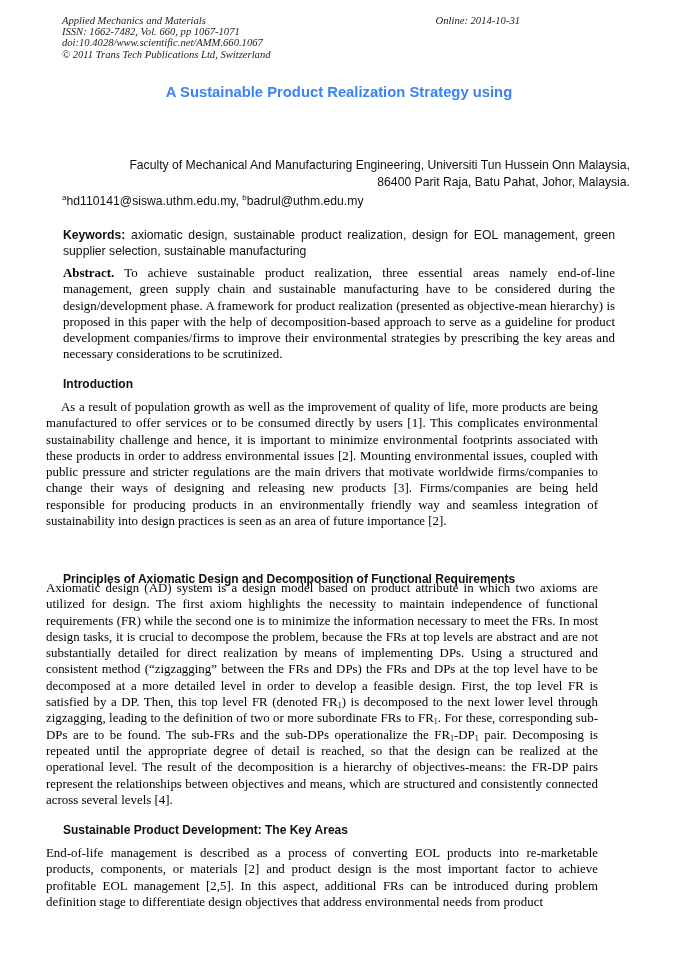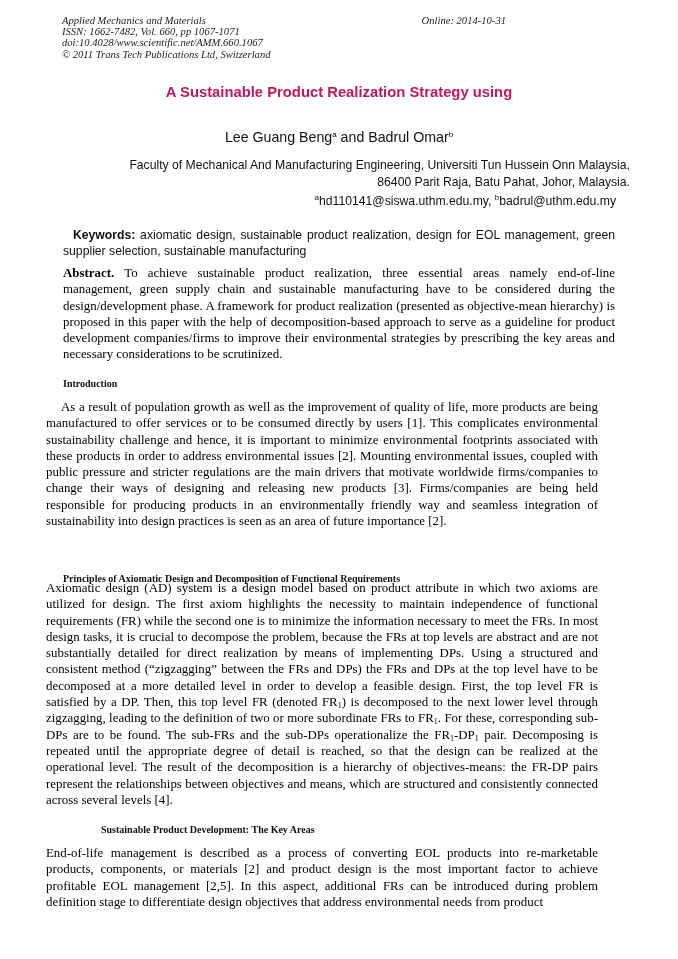--- a/index.html
+++ b/index.html
@@ -1,31 +1,31 @@
 <!DOCTYPE html>
 <html><head>
 <meta charset="utf-8">
 <style>
   html, body { margin: 0; padding: 0; background: #ffffff; }
   body { width: 678px; height: 959px; position: relative; overflow: hidden; color: #111; }
-  .page { position: absolute; left: 0; top: 0; width: 558px; height: 959px; background: #fff; }
+  .page { position: absolute; left: 0; top: 0; width: 558px; height: 959px; background: #fff; padding-left: 14px; }
   .hdr { position: absolute; left: 62px; top: 15px; font-family: "Liberation Serif", serif; font-style: italic; font-size: 10.6px; line-height: 11.2px; color: #222; }
   .hdr div { white-space: nowrap; }
   .online { position: absolute; right: 52px; top: 15px; font-family: Liberation Serif, serif; font-style: italic; font-size: 10.6px; line-height: 11.2px; color: #222; }
-  .title { position: absolute; left: 62px; width: 554px; top: 83px; text-align: center; font-family: "Liberation Sans", sans-serif; font-weight: bold; font-size: 14.8px; line-height: 18px; color: #be185d; }
+  .title { position: absolute; left: 62px; width: 554px; top: 83px; text-align: center; font-family: "Liberation Sans", sans-serif; font-weight: bold; font-size: 14.8px; line-height: 18px; color: #3b82f6; }
   .authors { position: absolute; left: 62px; width: 554px; top: 128px; text-align: center; font-family: "Liberation Sans", sans-serif; font-size: 14.2px; line-height: 18px; }
   .authors sup, .emails sup { font-size: 8px; vertical-align: 5px; line-height: 0; }
   .affil { position: absolute; left: 76px; width: 554px; top: 157px; text-align: right; font-family: "Liberation Sans", sans-serif; font-size: 12.2px; line-height: 16.5px; }
-  .emails { position: absolute; left: 62px; width: 554px; top: 193px; text-align: right; font-family: "Liberation Sans", sans-serif; font-size: 12.2px; line-height: 16px; }
+  .emails { position: absolute; left: 62px; width: 554px; top: 193px; text-align: left; font-family: "Liberation Sans", sans-serif; font-size: 12.2px; line-height: 16px; }
   .keywords { position: absolute; left: 63px; width: 552px; top: 227px; font-family: "Liberation Sans", sans-serif; font-size: 12.2px; line-height: 16.4px; text-align: justify; }
-  .keywords b { font-weight: bold; margin-left: 10px; }
+  .keywords b { font-weight: bold; }
   .body-text { font-family: "Liberation Serif", serif; font-size: 12.9px; line-height: 16.3px; text-align: justify; color: #000000; }
   .abstract { position: absolute; left: 63px; width: 552px; top: 265px; }
   .abstract b { font-weight: bold; }
-  .sec-h { position: absolute; left: 63px; width: 552px; font-family: Liberation Serif, serif; font-weight: bold; font-size: 10px; line-height: 16px; }
+  .sec-h { position: absolute; left: 63px; width: 552px; font-family: Liberation Sans, sans-serif; font-weight: bold; font-size: 12px; line-height: 16px; }
   .p { position: absolute; left: 46px; width: 552px; }
   .indent { text-indent: 15px; }
   sub { font-size: 8px; vertical-align: -2px; line-height: 0; }
 </style>
 </head>
 <body>
 
 <div class="page">
 
   <div class="hdr">
@@ -33,35 +33,34 @@
     <div>ISSN: 1662-7482, Vol. 660, pp 1067-1071</div>
     <div>doi:10.4028/www.scientific.net/AMM.660.1067</div>
     <div>© 2011 Trans Tech Publications Ltd, Switzerland</div>
   </div>
   <div class="online">Online: 2014-10-31</div>
 
   <div class="title">
     <div>A Sustainable Product Realization Strategy using</div>
   </div>
 
-  <div class="authors"><span>Lee Guang Beng</span><sup>a</sup><span> and </span><span>Badrul Omar</span><sup>b</sup></div>
 
   <div class="affil">
     <div>Faculty of Mechanical And Manufacturing Engineering, Universiti Tun Hussein Onn Malaysia,</div>
     <div>86400 Parit Raja, Batu Pahat, Johor, Malaysia.</div>
   </div>
 
   <div class="emails"><sup>a</sup><span>hd110141@siswa.uthm.edu.my, </span><sup>b</sup><span>badrul@uthm.edu.my</span></div>
 
   <div class="keywords"><b>Keywords:</b><span> axiomatic design, sustainable product realization, design for EOL management, green supplier selection, sustainable manufacturing</span></div>
 
   <div class="abstract body-text"><b>Abstract.</b><span> To achieve sustainable product realization, three essential areas namely end-of-line management, green supply chain and sustainable manufacturing have to be considered during the design/development phase. A framework for product realization (presented as objective-mean hierarchy) is proposed in this paper with the help of decomposition-based approach to serve as a guideline for product development companies/firms to improve their environmental strategies by prescribing the key areas and necessary considerations to be scrutinized.</span></div>
 
   <div class="sec-h" style="top:376px;">Introduction</div>
   <div class="p body-text indent" style="top:399px;">As a result of population growth as well as the improvement of quality of life, more products are being manufactured to offer services or to be consumed directly by users [1]. This complicates environmental sustainability challenge and hence, it is important to minimize environmental footprints associated with these products in order to address environmental issues [2]. Mounting environmental issues, coupled with public pressure and stricter regulations are the main drivers that motivate worldwide firms/companies to change their ways of designing and releasing new products [3]. Firms/companies are being held responsible for producing products in an environmentally friendly way and seamless integration of sustainability into design practices is seen as an area of future importance [2].</div>
 
   <div class="sec-h" style="top:571px;">Principles of Axiomatic Design and Decomposition of Functional Requirements</div>
   <div class="p body-text" style="top:580px;"><span>Axiomatic design (AD) system is a design model based on product attribute in which two axioms are utilized for design. The first axiom highlights the necessity to maintain independence of functional requirements (FR) while the second one is to minimize the information necessary to meet the FRs. In most design tasks, it is crucial to decompose the problem, because the FRs at top levels are abstract and are not substantially detailed for direct realization by means of implementing DPs. Using a structured and consistent method (“zigzagging” between the FRs and DPs) the FRs and DPs at the top level have to be decomposed at a more detailed level in order to develop a feasible design. First, the top level FR is satisfied by a DP. Then, this top level FR (denoted FR</span><sub>1</sub><span>) is decomposed to the next lower level through zigzagging, leading to the definition of two or more subordinate FRs to FR</span><sub>1</sub><span>. For these, corresponding sub-DPs are to be found. The sub-FRs and the sub-DPs operationalize the FR</span><sub>1</sub><span>-DP</span><sub>1</sub><span> pair. Decomposing is repeated until the appropriate degree of detail is reached, so that the design can be realized at the operational level. The result of the decomposition is a hierarchy of objectives-means: the FR-DP pairs represent the relationships between objectives and means, which are structured and consistently connected across several levels [4].</span></div>
 
-  <div class="sec-h" style="top:822px;margin-left:38px;">Sustainable Product Development: The Key Areas</div>
+  <div class="sec-h" style="top:822px;">Sustainable Product Development: The Key Areas</div>
   <div class="p body-text" style="top:845px;">End-of-life management is described as a process of converting EOL products into re-marketable products, components, or materials [2] and product design is the most important factor to achieve profitable EOL management [2,5]. In this aspect, additional FRs can be introduced during problem definition stage to differentiate design objectives that address environmental needs from product</div>
 
 </div>
 
 </body></html>

